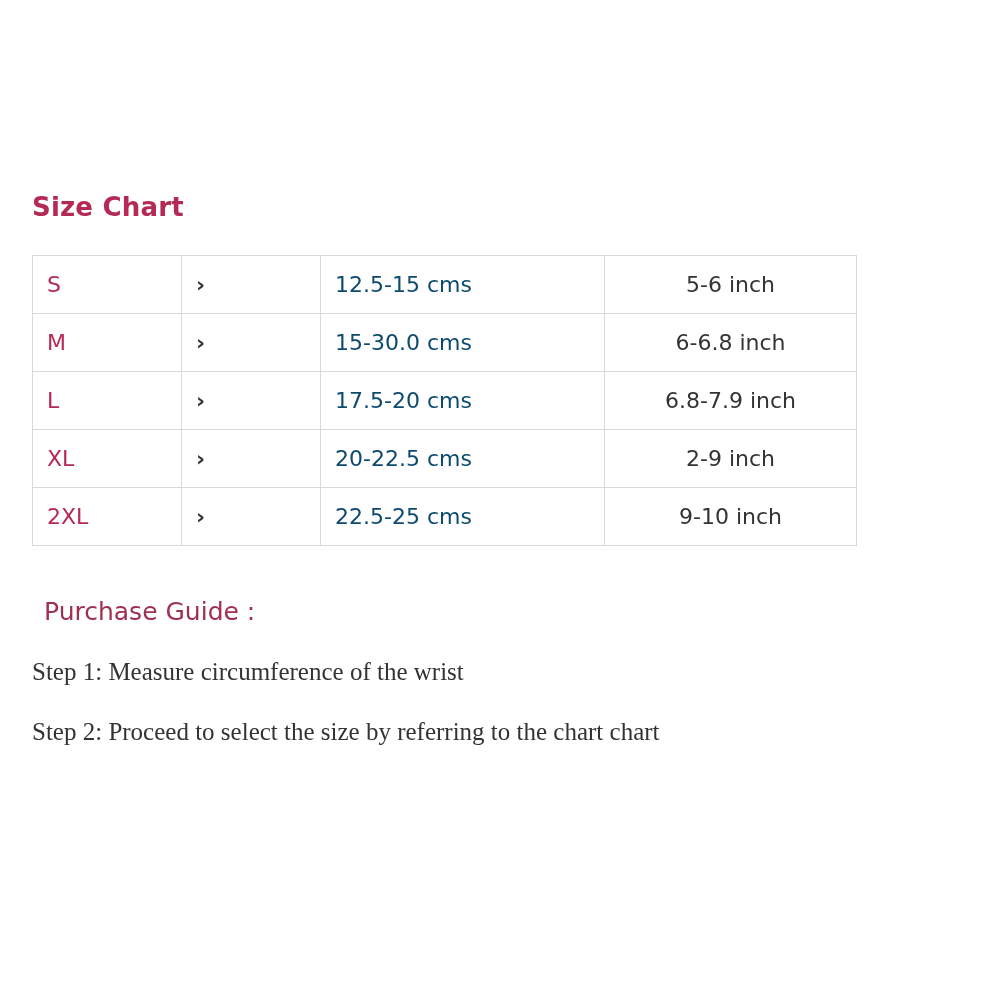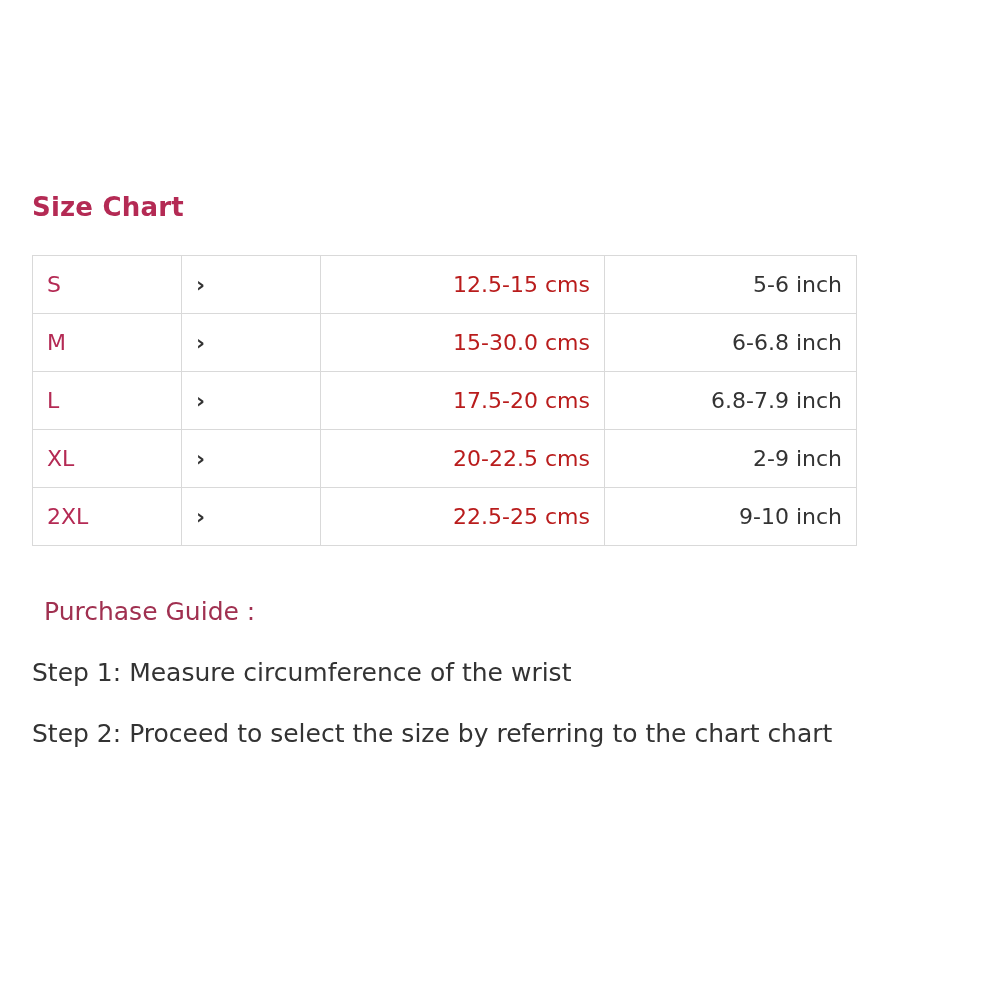--- a/index.html
+++ b/index.html
@@ -61,48 +61,49 @@
   }
   .col-arrow {
     width: 110px;
     color: #333333;
     font-weight: bold;
     font-size: 20px;
     text-align: left;
   }
   .col-cms {
     width: 255px;
-    text-align: right;
-    color: #b91c1c;
+    text-align: left;
+    color: #0c4a6e;
     font-size: 23px;
     padding-right: 16px;
   }
   .col-inch {
     width: 223px;
-    text-align: right;
+    text-align: center;
     color: #333333;
     font-size: 23px;
     padding-left: 18px;
   }
 
   .guide {
     position: absolute;
     left: 32px;
     top: 585px;
     width: 940px;
   }
   .guide-heading {
     font-size: 25px;
     color: #a03050;
     margin: 0 0 32px 12px;
   }
   .guide-step {
     font-size: 25px;
     color: #333333;
     margin: 0 0 32px 0;
+    font-family: Liberation Serif, serif;
   }
 </style>
 </head>
 <body>
 
 <div class="page">
 
   <div class="title">Size Chart</div>
 
   <table class="size-table">

